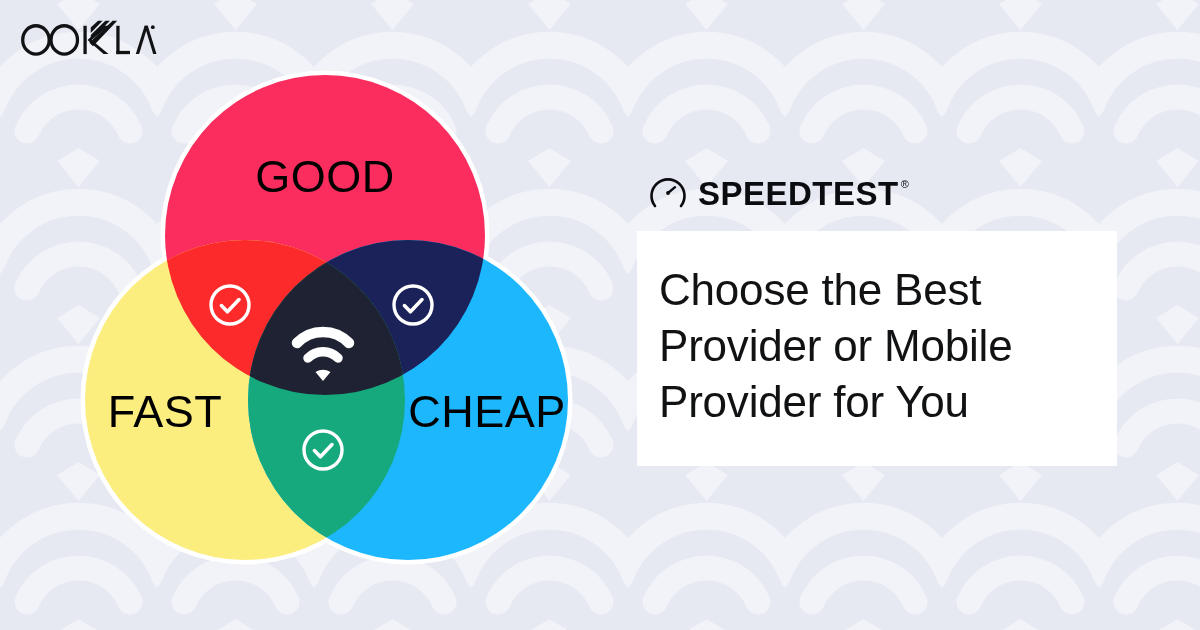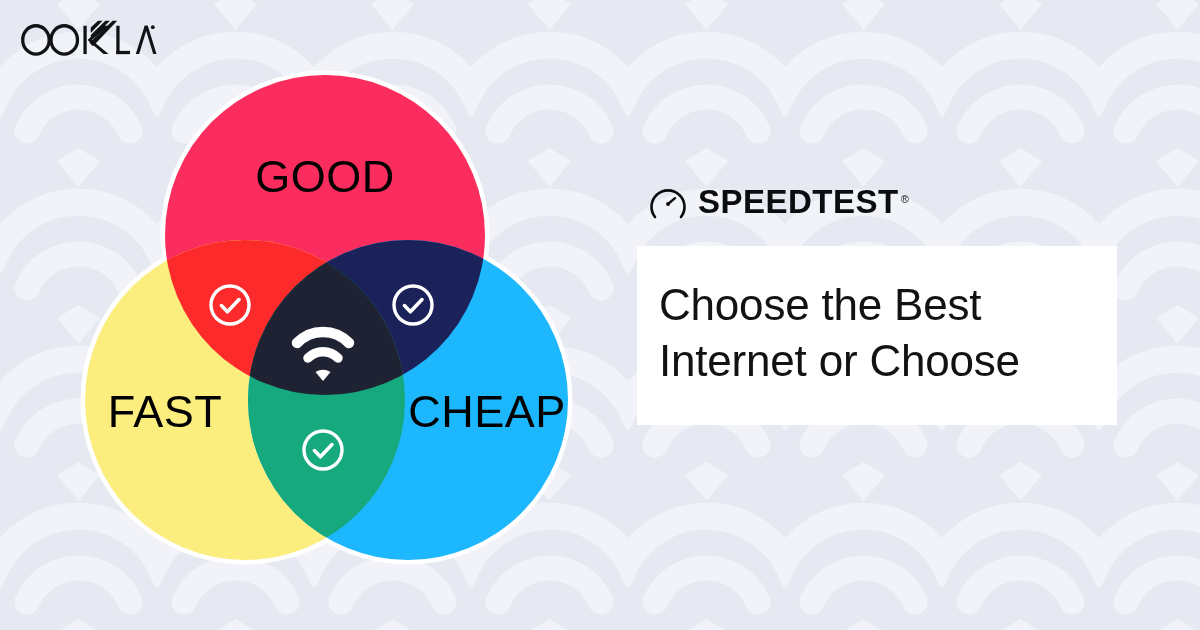--- a/index.html
+++ b/index.html
@@ -40,25 +40,24 @@
     letter-spacing:0.5px;
   }
   
   #right-col {
     position:absolute;
     left:637px; top:170px;
     width:490px;
     z-index:5;
   }
   #speedtest-lockup {
-    display:flex; align-items:flex-start;
+    display:flex; align-items:center;
     height:46px;
     margin-left:12px;
     margin-bottom:15px;
-    margin-top:15px;
   }
   #speedtest-lockup svg.st-mark { display:block; }
   #speedtest-wordmark {
     font-family:"Liberation Sans", sans-serif;
     font-weight:bold;
     font-size:33px;
     letter-spacing:0.5px;
     color:#0b0c10;
     margin-left:11px;
     line-height:1;
@@ -224,19 +223,20 @@
         <path d="M 19 19 L 26 13.2" fill="none" stroke="#0b0c10" stroke-width="2.4" stroke-linecap="round"></path>
         <circle cx="19" cy="19" r="1.9" fill="#0b0c10"></circle>
       </svg>
       <span id="speedtest-wordmark">SPEEDTEST</span>
       <span id="speedtest-reg">®</span>
     </div>
 
     <div id="headline-card">
       <h1 id="headline">
         <span class="hl-line">Choose the Best</span>
-        <span class="hl-line">Internet or Choose</span>
+        <span class="hl-line">Provider or Mobile</span>
+        <span class="hl-line">Provider for You</span>
       </h1>
     </div>
 
   </div>
 
 </div>
 
 </body></html>

